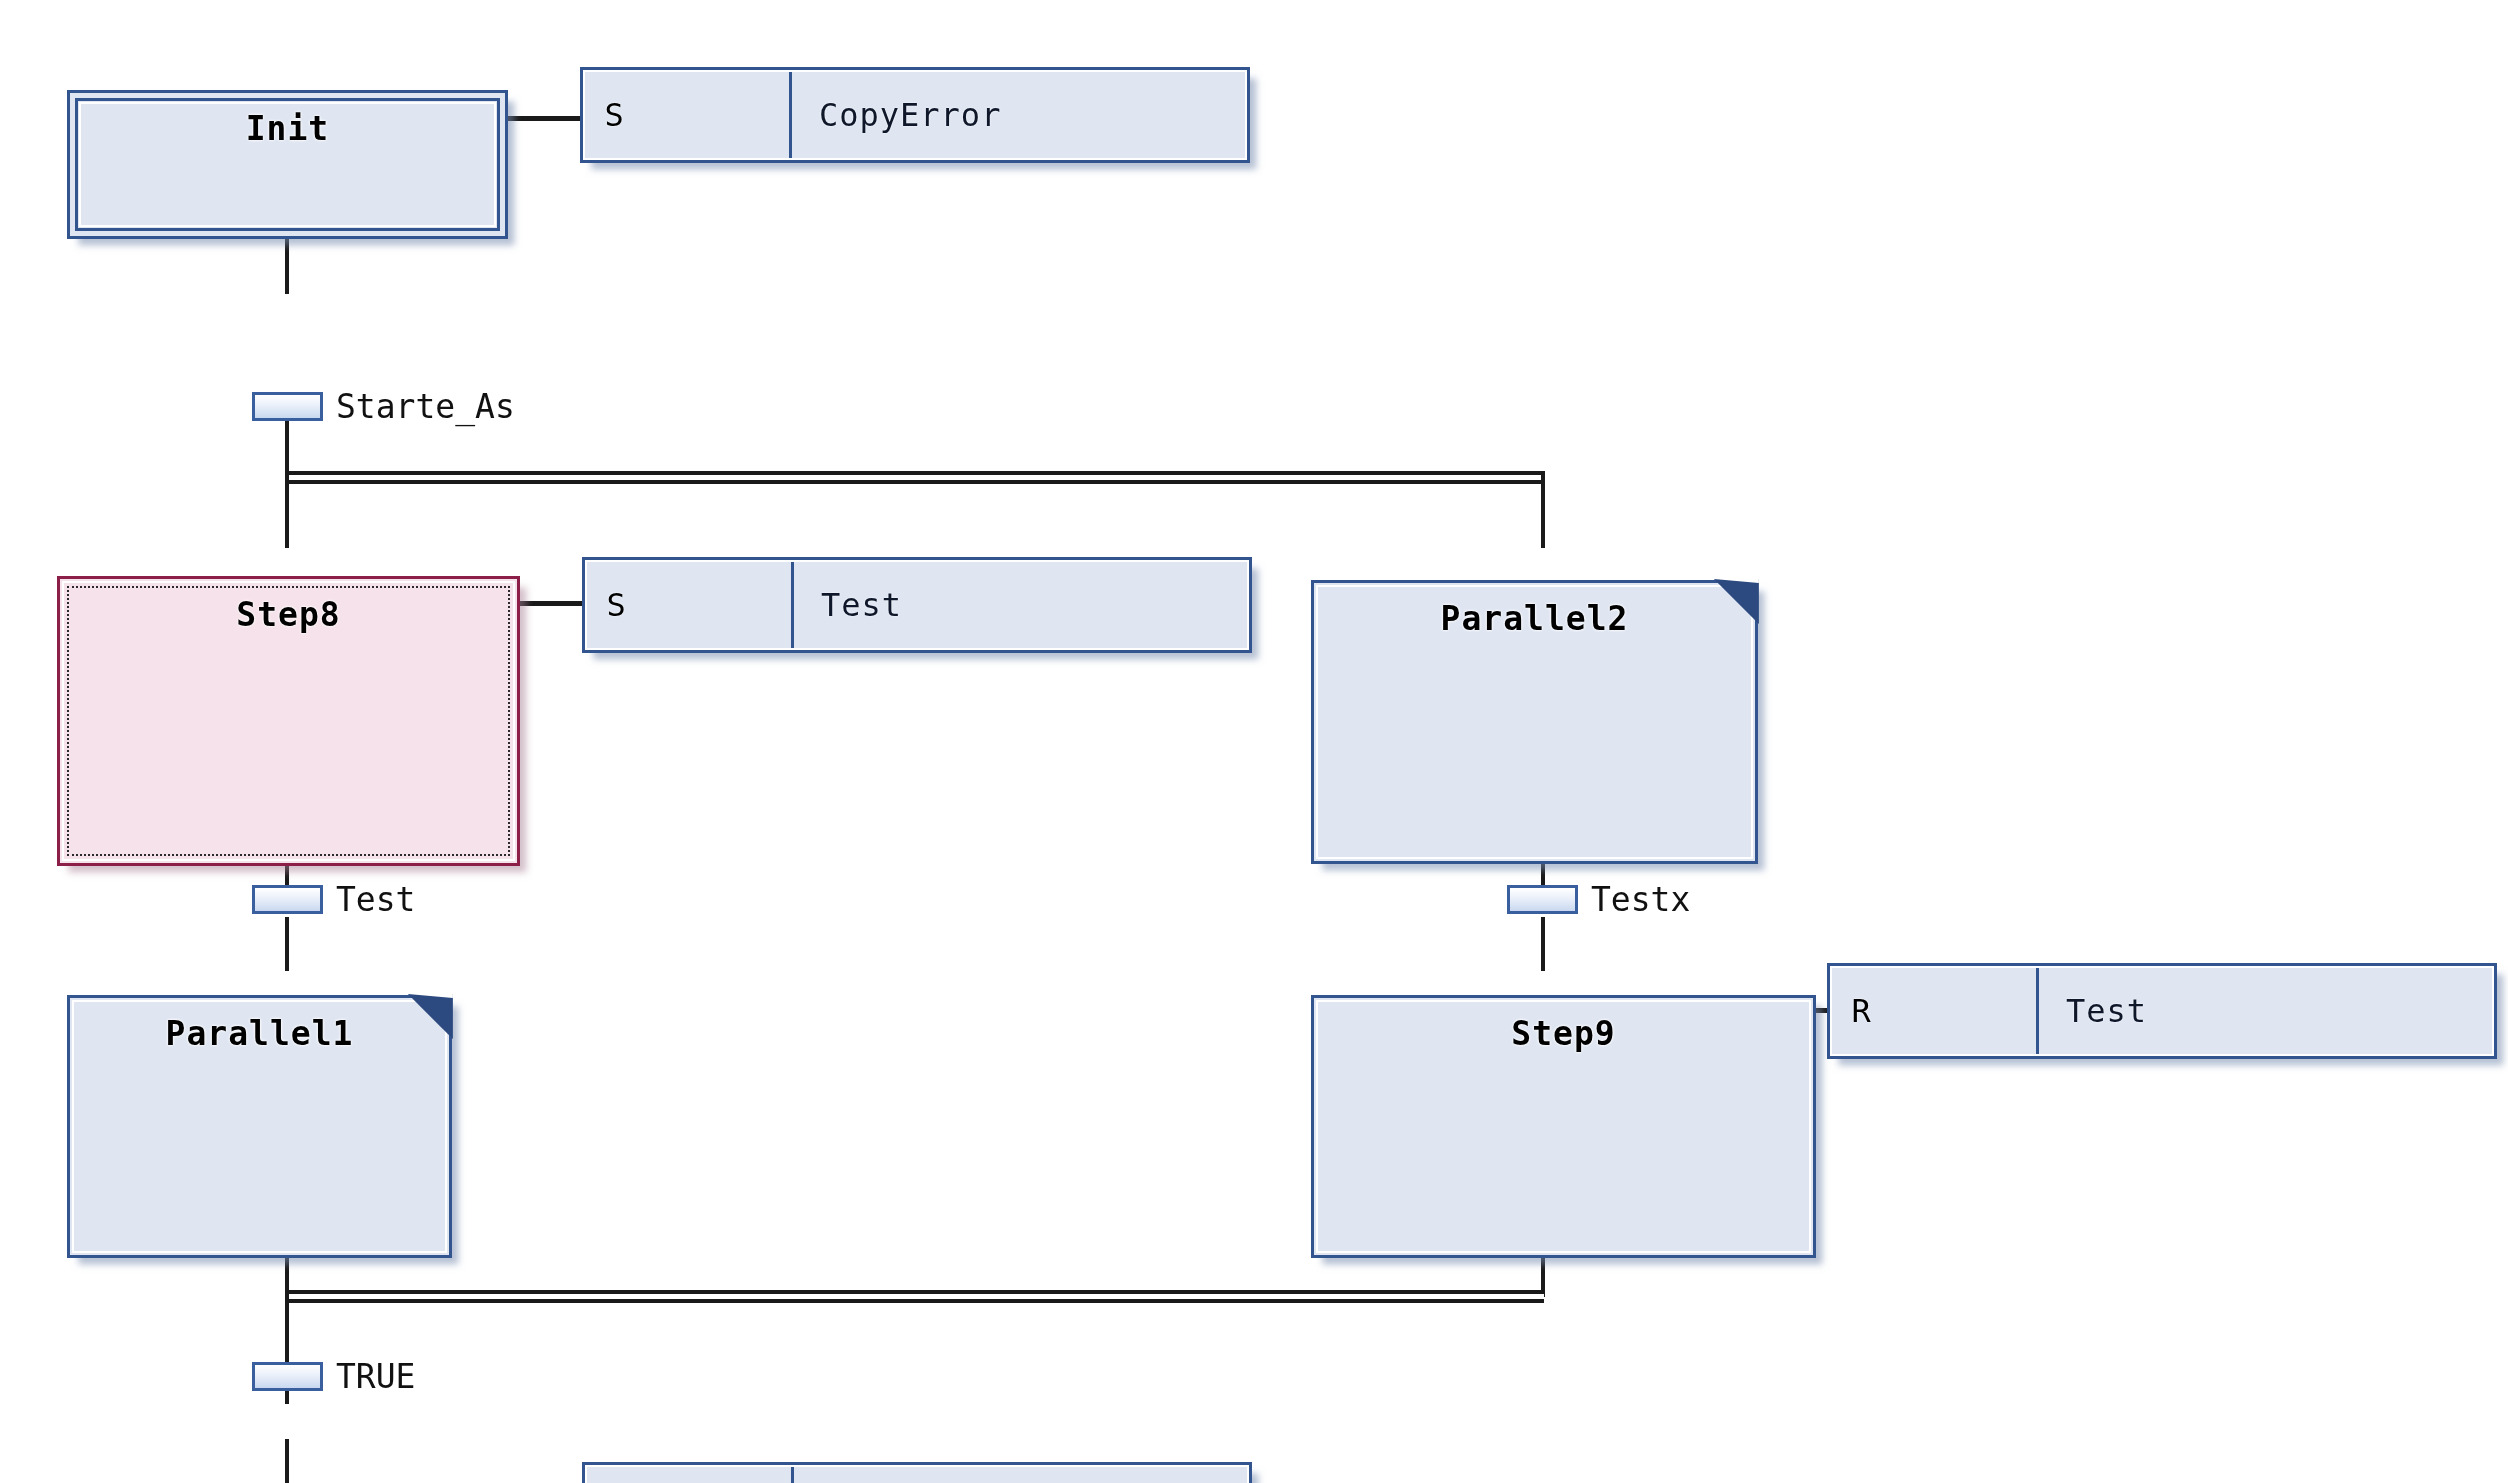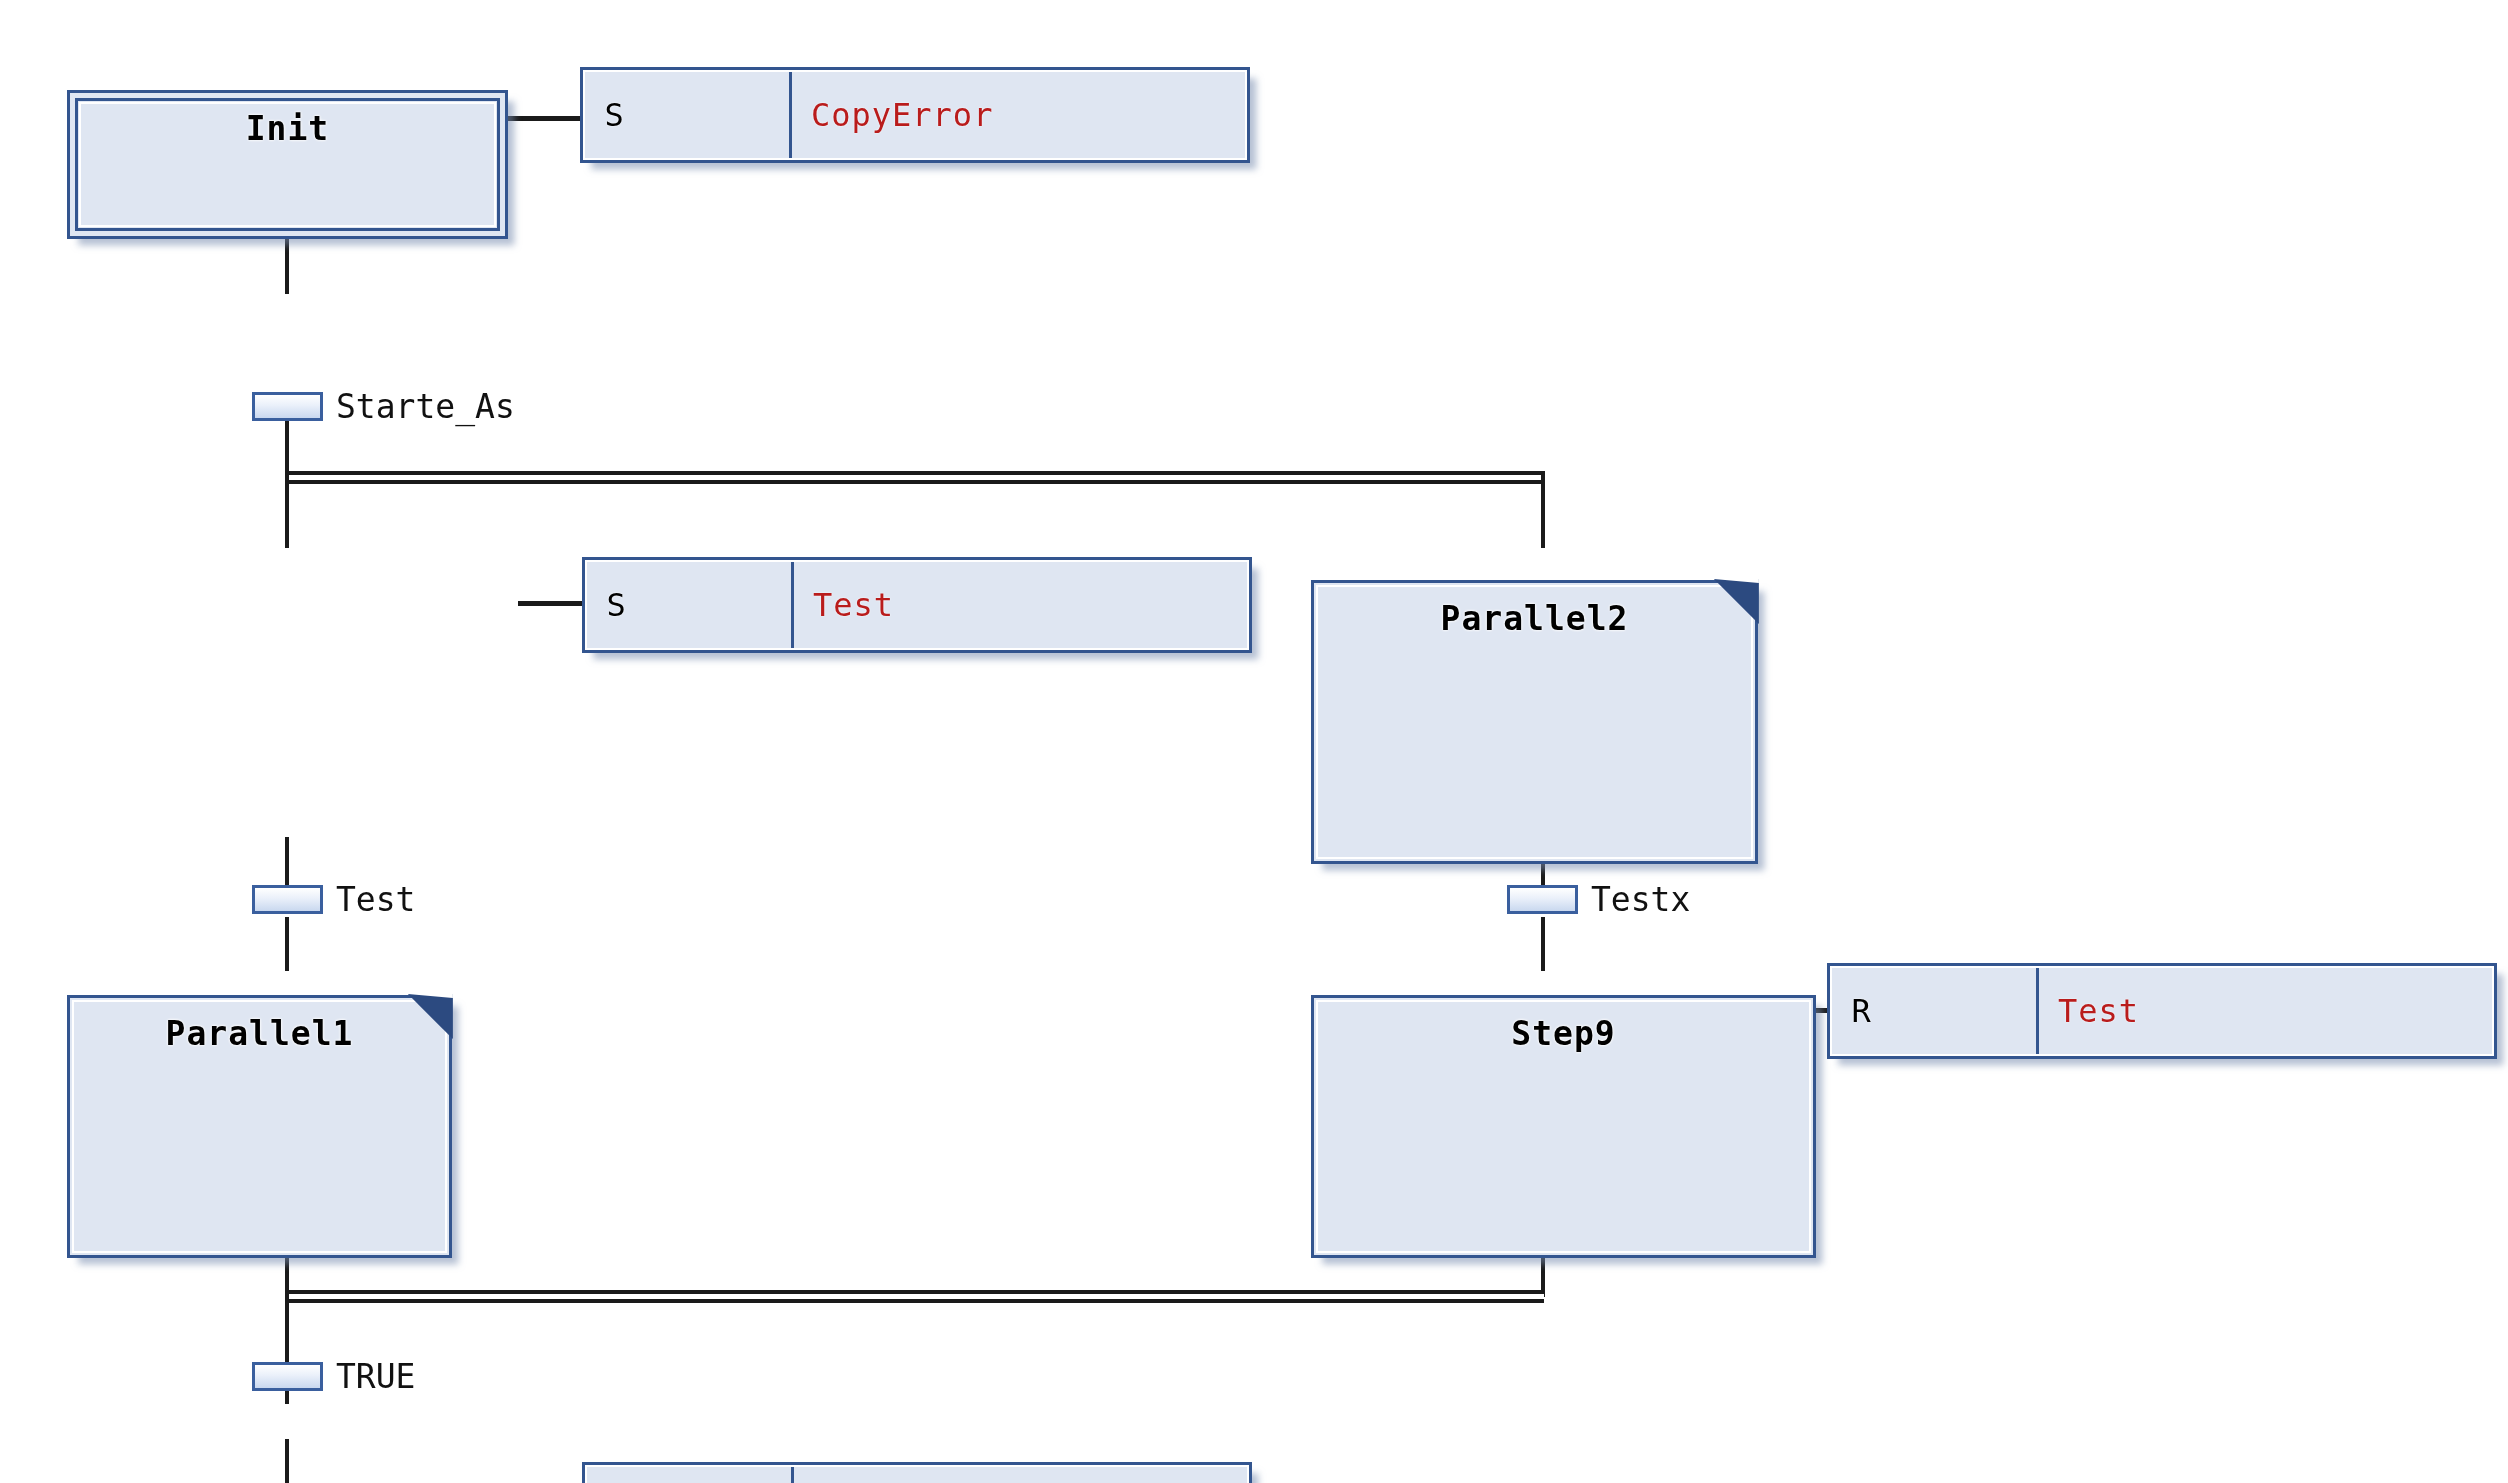--- a/index.html
+++ b/index.html
@@ -155,23 +155,23 @@
     padding-left: 21.6px;
     font-size: 32px;
     color: #000000;
     letter-spacing: 1px;
     text-shadow: 0 0 2px #ffffff;
   }
   .action .name {
     flex: 1;
     display: flex;
     align-items: center;
-    padding-left: 19px;
+    padding-left: 27px;
     font-size: 32px;
-    color: #b91c1c;
+    color: #0f172a;
     letter-spacing: 1px;
     text-shadow: 0 0 2px #ffffff;
   }
 
   
   .transition {
     position: absolute;
   }
   .transition .tbar {
     position: absolute;
@@ -226,20 +226,25 @@
 
   <div class="actlink" style="left:506px; top:116px; width:74px;"></div>
   <div class="actlink" style="left:518px; top:601px; width:65px;"></div>
   <div class="actlink" style="left:1766px; top:1008px; width:61px;"></div>
 
   <div class="step initial" style="left:67px; top:61px; width:441px; height:149px;">
     <div class="dbl"></div>
     <span class="title">Init</span>
   </div>
 
+  <div class="step selected" style="left:57px; top:547px; width:463px; height:290px;">
+    <div class="inner"></div>
+    <div class="selrect"></div>
+    <span class="title">Step8</span>
+  </div>
 
   <div class="step macro" style="left:1311px; top:551px; width:447px; height:284px;">
     <div class="inner"></div>
     <div class="fold"></div>
     <div class="foldcut"></div>
     <span class="title">Parallel2</span>
   </div>
 
   <div class="step macro" style="left:67px; top:966px; width:385px; height:263px;">
     <div class="inner"></div>

